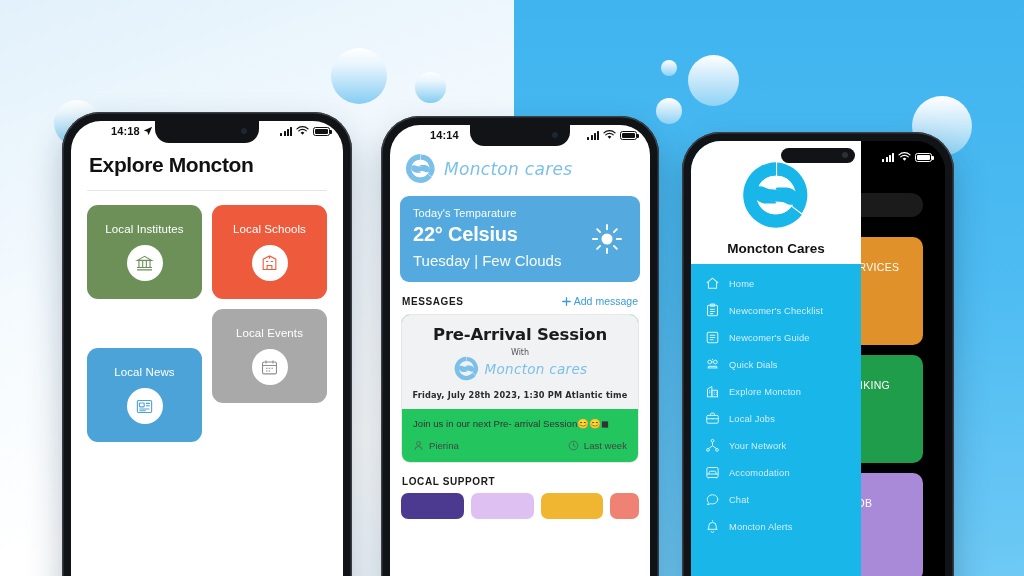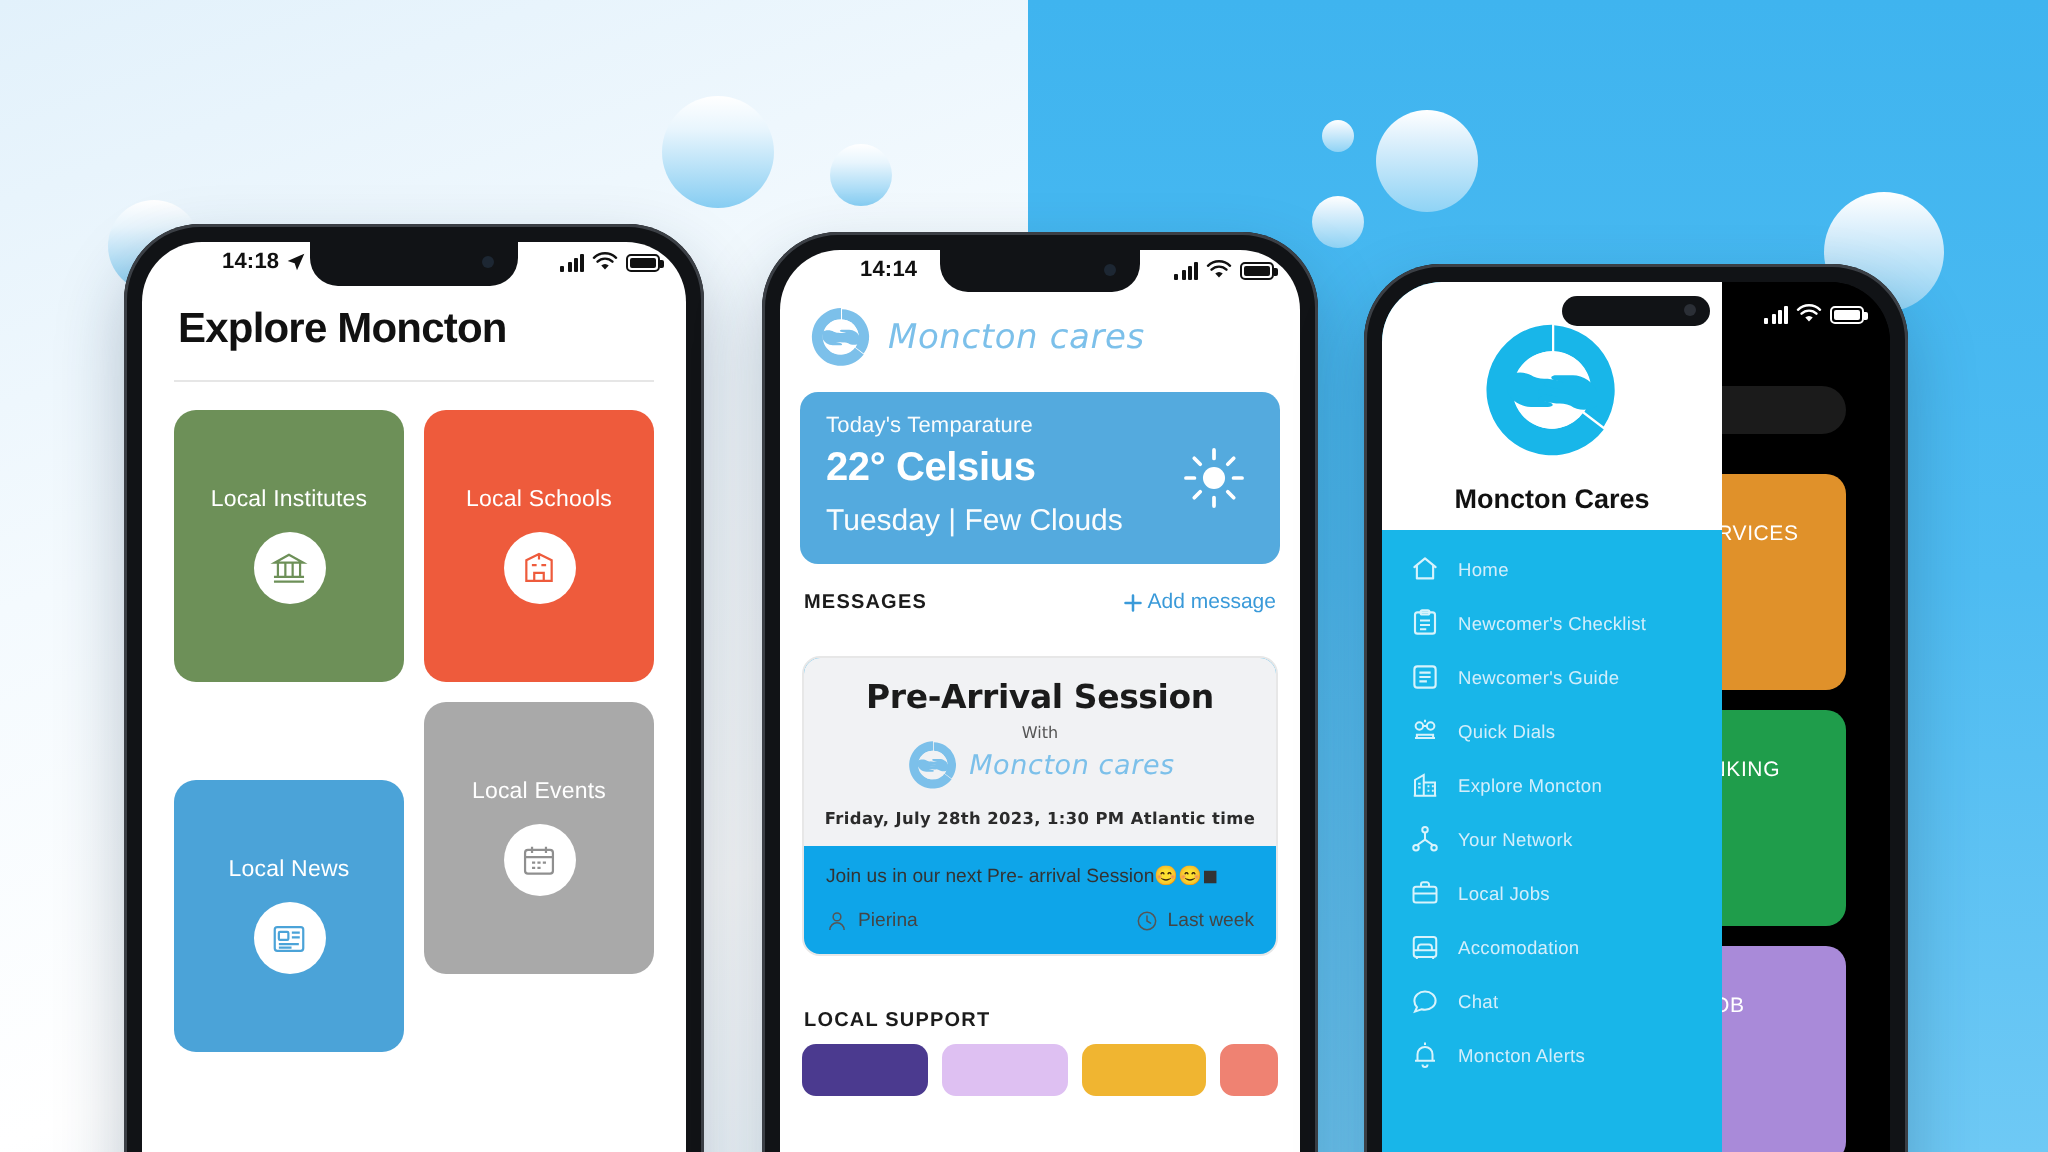--- a/index.html
+++ b/index.html
@@ -54,21 +54,21 @@
   
   #p1 { left: 62px; top: 112px; width: 290px; height: 540px; }
   #p1 .screen { left: 9px; top: 9px; width: 272px; height: 522px; border-radius: 30px; }
   #p1 .notch { width: 104px; height: 22px; }
   .p1-title { font-size: 21px; font-weight: 800; color:#111; letter-spacing:-.4px;
               padding: 16px 18px 13px 18px; }
   .p1-divider { height:1px; background:#e6e6e6; margin: 0 16px; }
   .tile-grid { display:flex; flex-wrap:wrap; gap:10px; padding: 14px 16px; }
   .tile { border-radius: 11px; position:relative; display:flex; flex-direction:column;
           align-items:center; justify-content:center; gap:10px; }
-  .tile.half { width: calc(50% - 5px); height: 136px; }
+  .tile.half { width: calc(50% - 5px); height: 94px; }
   .tile.full { width: 100%; height: 105px; }
   .tile-label { font-size: 11.5px; color:#fff; font-weight:500; letter-spacing:.1px; }
   .tile-icon { width: 36px; height: 36px; border-radius:50%; background:#fff;
                display:flex; align-items:center; justify-content:center; }
   .tile-icon svg { width:19px; height:19px; }
 
   
   #p2 { left: 381px; top: 116px; width: 278px; height: 530px; }
   #p2 .screen { left: 9px; top: 9px; width: 260px; height: 512px; border-radius: 30px; background:#fff; }
   #p2 .notch { width: 100px; height: 21px; }
@@ -79,21 +79,21 @@
   .weather { margin: 2px 10px 0; background:#54aade; border-radius:9px; color:#fff;
              padding: 11px 13px 13px; position:relative; height: 86px; }
   .w-top { font-size:11px; opacity:.97; letter-spacing:.1px; }
   .w-temp { font-size:20px; font-weight:600; margin:4px 0 6px; letter-spacing:-.2px; }
   .w-sub { font-size:15px; opacity:.97; }
   .w-sun { position:absolute; right:16px; top:26px; width:34px; height:34px; }
   .sec-row { display:flex; align-items:center; justify-content:space-between;
              padding: 13px 12px 7px; }
   .sec-title { font-size:10px; font-weight:700; color:#1b1b1b; letter-spacing:.6px; }
   .add-msg { font-size:10.5px; color:#3a9ad9; font-weight:500; display:flex; align-items:center; gap:3px; }
-  .msg-card { margin: 14px 11px; border:1px solid #e7e7e7; border-radius:9px; overflow:hidden; background:#0ea5e9; }
+  .msg-card { margin: 0 11px; border:1px solid #e7e7e7; border-radius:9px; overflow:hidden; background:#22c55e; }
   .msg-banner { background:#f1f2f4; padding: 10px 8px 9px; text-align:center; }
   .msg-h1 { font-size:16.5px; font-weight:700; color:#1b1b1b; font-family:"DejaVu Sans", sans-serif;
             letter-spacing:-.2px; }
   .msg-with { font-size:8px; color:#555; margin-top:4px; font-family:"DejaVu Sans", sans-serif; }
   .msg-logo-row { display:flex; align-items:center; justify-content:center; gap:5px; margin-top:-2px; }
   .msg-logo-row .brand-mark { width:27px; height:27px; }
   .msg-logo-row .brand-word { font-size:13.5px; }
   .msg-date { font-size:8.2px; font-weight:700; color:#2b2b2b; margin-top:8px; letter-spacing:.2px;
               font-family:"DejaVu Sans", sans-serif; }
   .msg-body { padding: 9px 11px 4px; font-size:9.6px; color:#333; }
@@ -451,37 +451,37 @@
                   <path d="M4 20.5V8l7-4v16.5M11 20.5V10h9v10.5M3 20.5h18"></path>
                   <path d="M6.5 11h2M6.5 14h2M14 13h1.5M17.5 13H19M14 16.5h1.5M17.5 16.5H19"></path>
                 </svg>
               </span>
             <span class="lbl">Explore Moncton</span>
           </div>
 
           <div class="drawer-item">
             <span class="ico">
                 <svg viewBox="0 0 24 24" fill="none" stroke="#d8f3fc" stroke-width="1.6">
+                  <rect x="2.8" y="7" width="18.4" height="12.5" rx="2"></rect>
+                  <path d="M8.8 7V5.2a1.8 1.8 0 0 1 1.8-1.8h2.8a1.8 1.8 0 0 1 1.8 1.8V7M2.8 12.4h18.4M10.5 12.4h3"></path>
+                </svg>
+              </span>
+            <span class="lbl">Local Jobs</span>
+          </div>
+
+          <div class="drawer-item">
+            <span class="ico">
+                <svg viewBox="0 0 24 24" fill="none" stroke="#d8f3fc" stroke-width="1.6">
                   <circle cx="12" cy="4.5" r="2.2"></circle>
                   <circle cx="4.8" cy="19" r="2.2"></circle>
                   <circle cx="19.2" cy="19" r="2.2"></circle>
                   <path d="M12 6.7v5.8M12 12.5 5.6 17M12 12.5 18.4 17"></path>
                 </svg>
               </span>
             <span class="lbl">Your Network</span>
-          </div>
-
-          <div class="drawer-item">
-            <span class="ico">
-                <svg viewBox="0 0 24 24" fill="none" stroke="#d8f3fc" stroke-width="1.6">
-                  <rect x="2.8" y="7" width="18.4" height="12.5" rx="2"></rect>
-                  <path d="M8.8 7V5.2a1.8 1.8 0 0 1 1.8-1.8h2.8a1.8 1.8 0 0 1 1.8 1.8V7M2.8 12.4h18.4M10.5 12.4h3"></path>
-                </svg>
-              </span>
-            <span class="lbl">Local Jobs</span>
           </div>
 
           <div class="drawer-item">
             <span class="ico">
                 <svg viewBox="0 0 24 24" fill="none" stroke="#d8f3fc" stroke-width="1.6">
                   <rect x="3" y="4" width="18" height="16" rx="2.2"></rect>
                   <path d="M3 14.5h18M6.5 14.5v-2.3a2.2 2.2 0 0 1 2.2-2.2h6.6a2.2 2.2 0 0 1 2.2 2.2v2.3"></path>
                   <path d="M5.5 20v1.5M18.5 20v1.5"></path>
                 </svg>
               </span>

